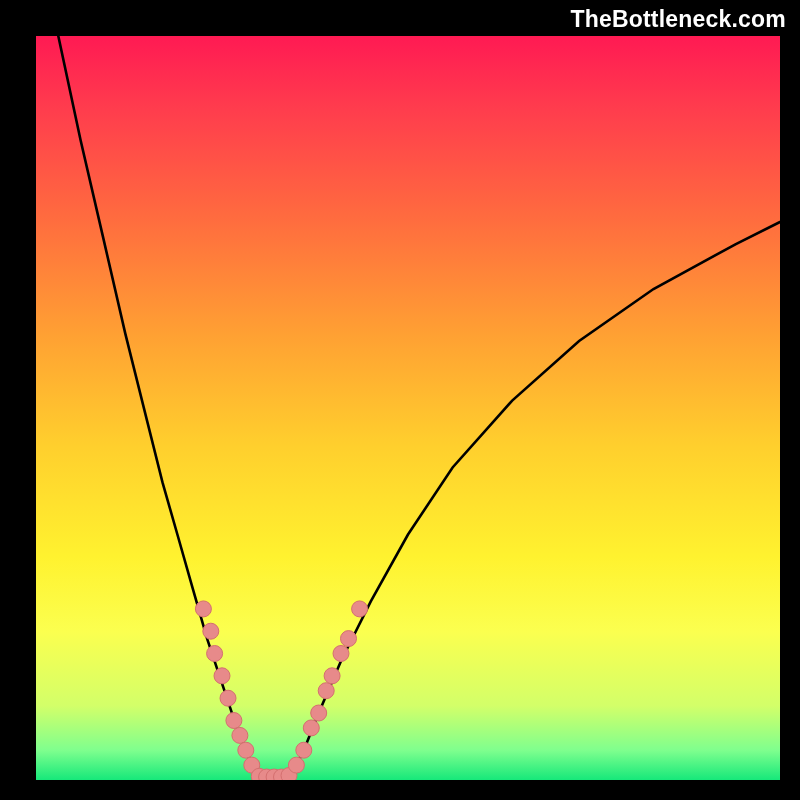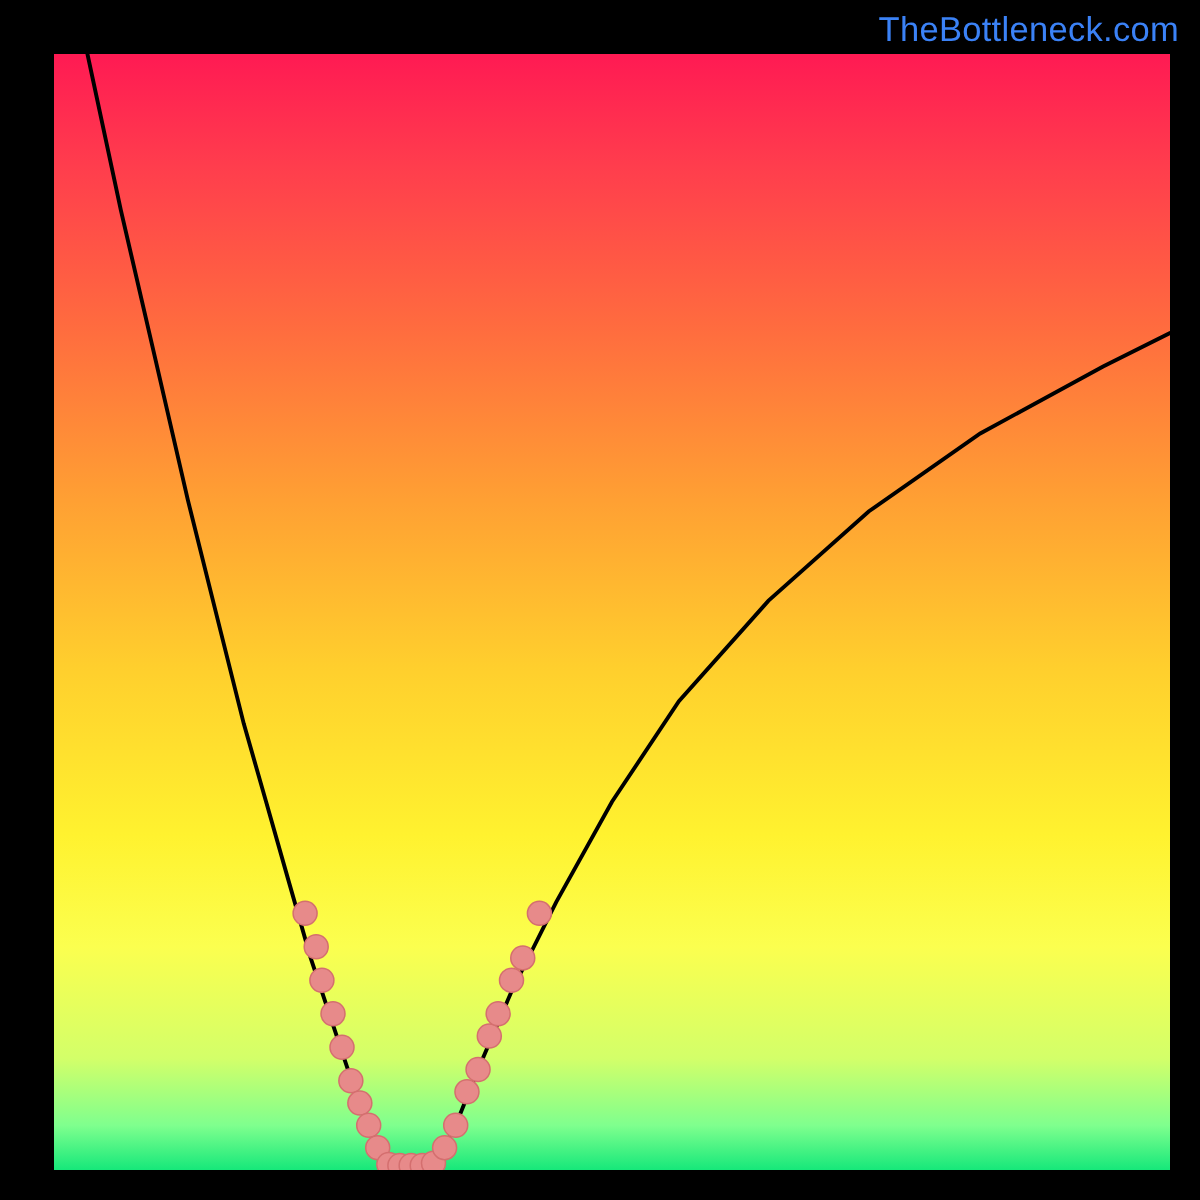--- a/index.html
+++ b/index.html
@@ -51,23 +51,23 @@
     position: absolute;
     left: 0;
     top: 0;
     width: 100%;
     height: 100%;
   }
   .watermark {
     position: absolute;
     top: 6px;
     right: 14px;
-    color: #3b82f6;
+    color: #ffffff;
     font-size: 23px;
-    font-weight: 400;
+    font-weight: 700;
     letter-spacing: 0.2px;
   }
 </style>
 </head>
 <body>
 
 <div class="frame">
 
   <div class="plot-area">
     <div class="gradient-bg"></div>

